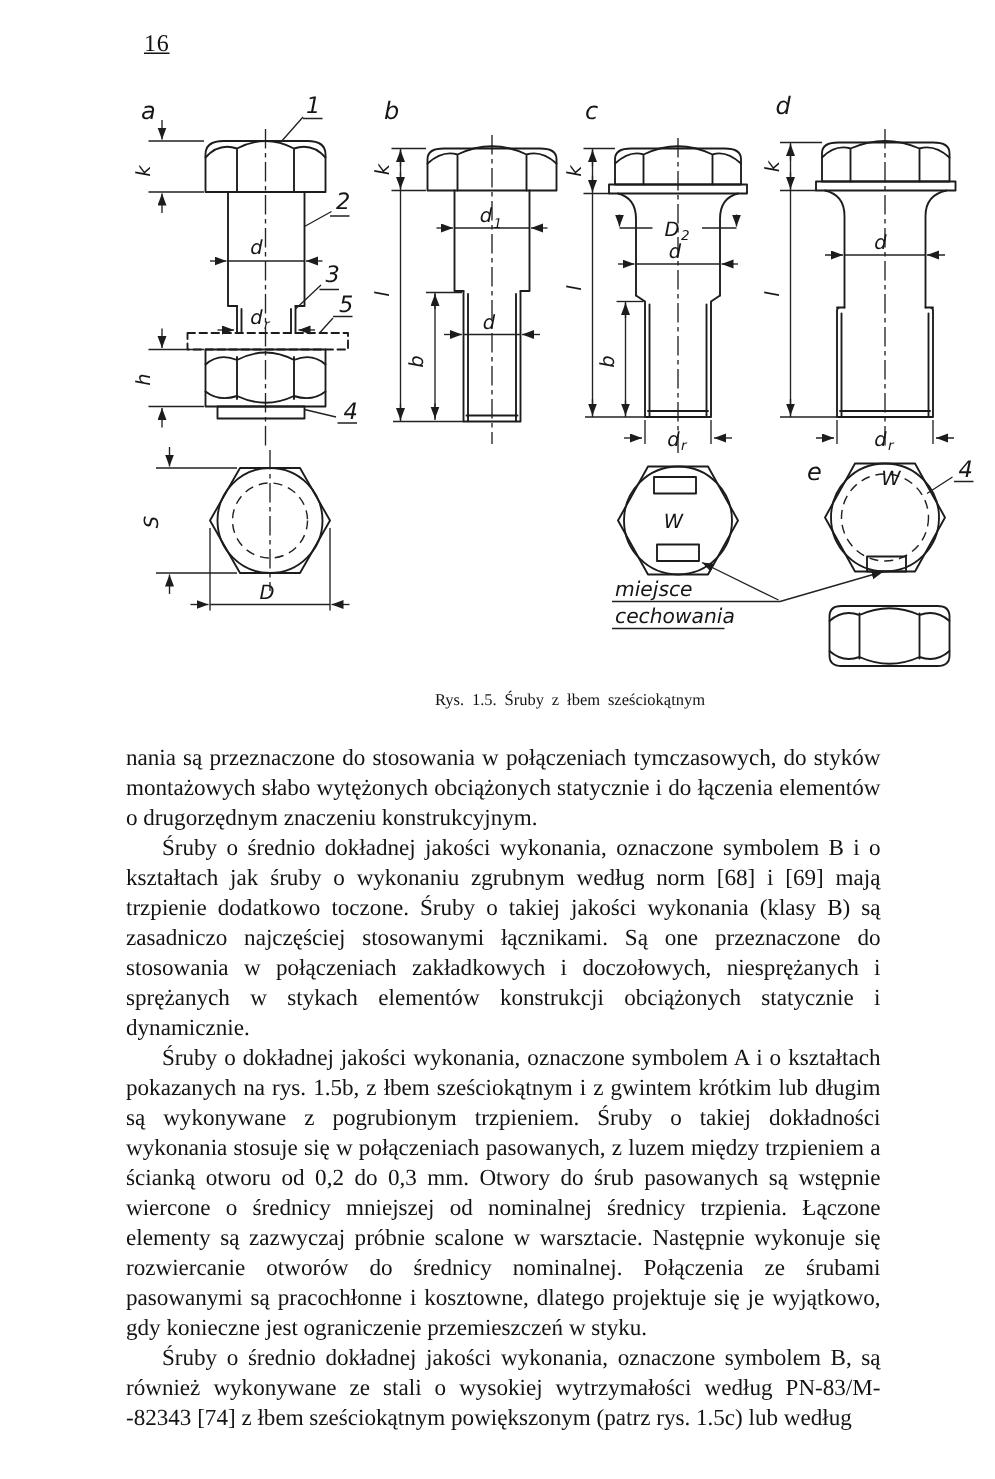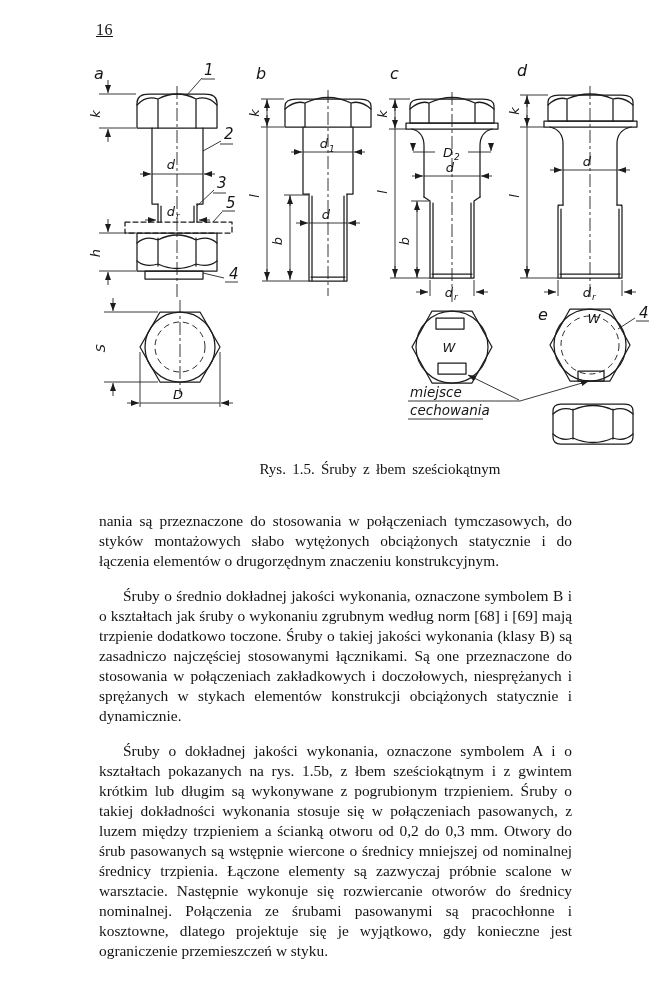--- a/index.html
+++ b/index.html
@@ -12,24 +12,24 @@
   .dimsub{font:italic 9px "DejaVu Sans",sans-serif;}
   .variant{font:italic 16px "DejaVu Sans",sans-serif;}
   .co{font:italic 15px "DejaVu Sans",sans-serif;}
   .mk{font:italic 13.5px "DejaVu Sans",sans-serif;}
   .ln{stroke:#1c1c1c;stroke-width:1.25;fill:none;stroke-linecap:round;stroke-linejoin:round;}
   .thin{stroke:#222;stroke-width:0.9;fill:none;}
   .cl{stroke:#222;stroke-width:0.9;fill:none;stroke-dasharray:13 3 3 3;}
   .dsh{stroke-dasharray:5 3;}
   .dsh2{stroke-dasharray:6 4;stroke-width:0.95;}
   .caption{position:absolute;left:252px;top:461px;width:256px;text-align:center;
-           font-size:15px;word-spacing:2.5px;}
+           font-size:11px;word-spacing:2.5px;}
   .bodytext{position:absolute;left:84px;top:496px;width:503px;
             font-size:15.4px;line-height:20px;text-align:justify;}
-  .bodytext p{margin:15px;}
+  .bodytext p{margin:0;}
   .bodytext p.ind{text-indent:24px;font-family:Liberation Serif, serif;}
 </style>
 </head>
 <body>
 
 <div class="page-number">16</div>
 
 <div class="figure-wrap">
 <svg width="663" height="456" viewBox="0 0 663 456" xmlns="http://www.w3.org/2000/svg">
   <defs>
@@ -241,13 +241,14 @@
   </g>
 </svg>
 </div>
 
 <div class="caption">Rys. 1.5. Śruby z łbem sześciokątnym</div>
 
 <div class="bodytext">
   <p>nania są przeznaczone do stosowania w połączeniach tymczasowych, do styków montażowych słabo wytężonych obciążonych statycznie i do łączenia elementów o drugorzędnym znaczeniu konstrukcyjnym.</p>
   <p class="ind">Śruby o średnio dokładnej jakości wykonania, oznaczone symbolem B i o kształtach jak śruby o wykonaniu zgrubnym według norm [68] i [69] mają trzpienie dodatkowo toczone. Śruby o takiej jakości wykonania (klasy B) są zasadniczo najczęściej stosowanymi łącznikami. Są one przeznaczone do stosowania w połączeniach zakładkowych i doczołowych, niesprężanych i sprężanych w stykach elementów konstrukcji obciążonych statycznie i dynamicznie.</p>
   <p class="ind">Śruby o dokładnej jakości wykonania, oznaczone symbolem A i o kształtach pokazanych na rys. 1.5b, z łbem sześciokątnym i z gwintem krótkim lub długim są wykonywane z pogrubionym trzpieniem. Śruby o takiej dokładności wykonania stosuje się w połączeniach pasowanych, z luzem między trzpieniem a ścianką otworu od 0,2 do 0,3 mm. Otwory do śrub pasowanych są wstępnie wiercone o średnicy mniejszej od nominalnej średnicy trzpienia. Łączone elementy są zazwyczaj próbnie scalone w warsztacie. Następnie wykonuje się rozwiercanie otworów do średnicy nominalnej. Połączenia ze śrubami pasowanymi są pracochłonne i kosztowne, dlatego projektuje się je wyjątkowo, gdy konieczne jest ograniczenie przemieszczeń w styku.</p>
+  <p class="ind">Śruby o średnio dokładnej jakości wykonania, oznaczone symbolem B, są również wykonywane ze stali o wysokiej wytrzymałości według PN-83/M- -82343 [74] z łbem sześciokątnym powiększonym (patrz rys. 1.5c) lub według</p>
 </div>
 
 </body></html>

